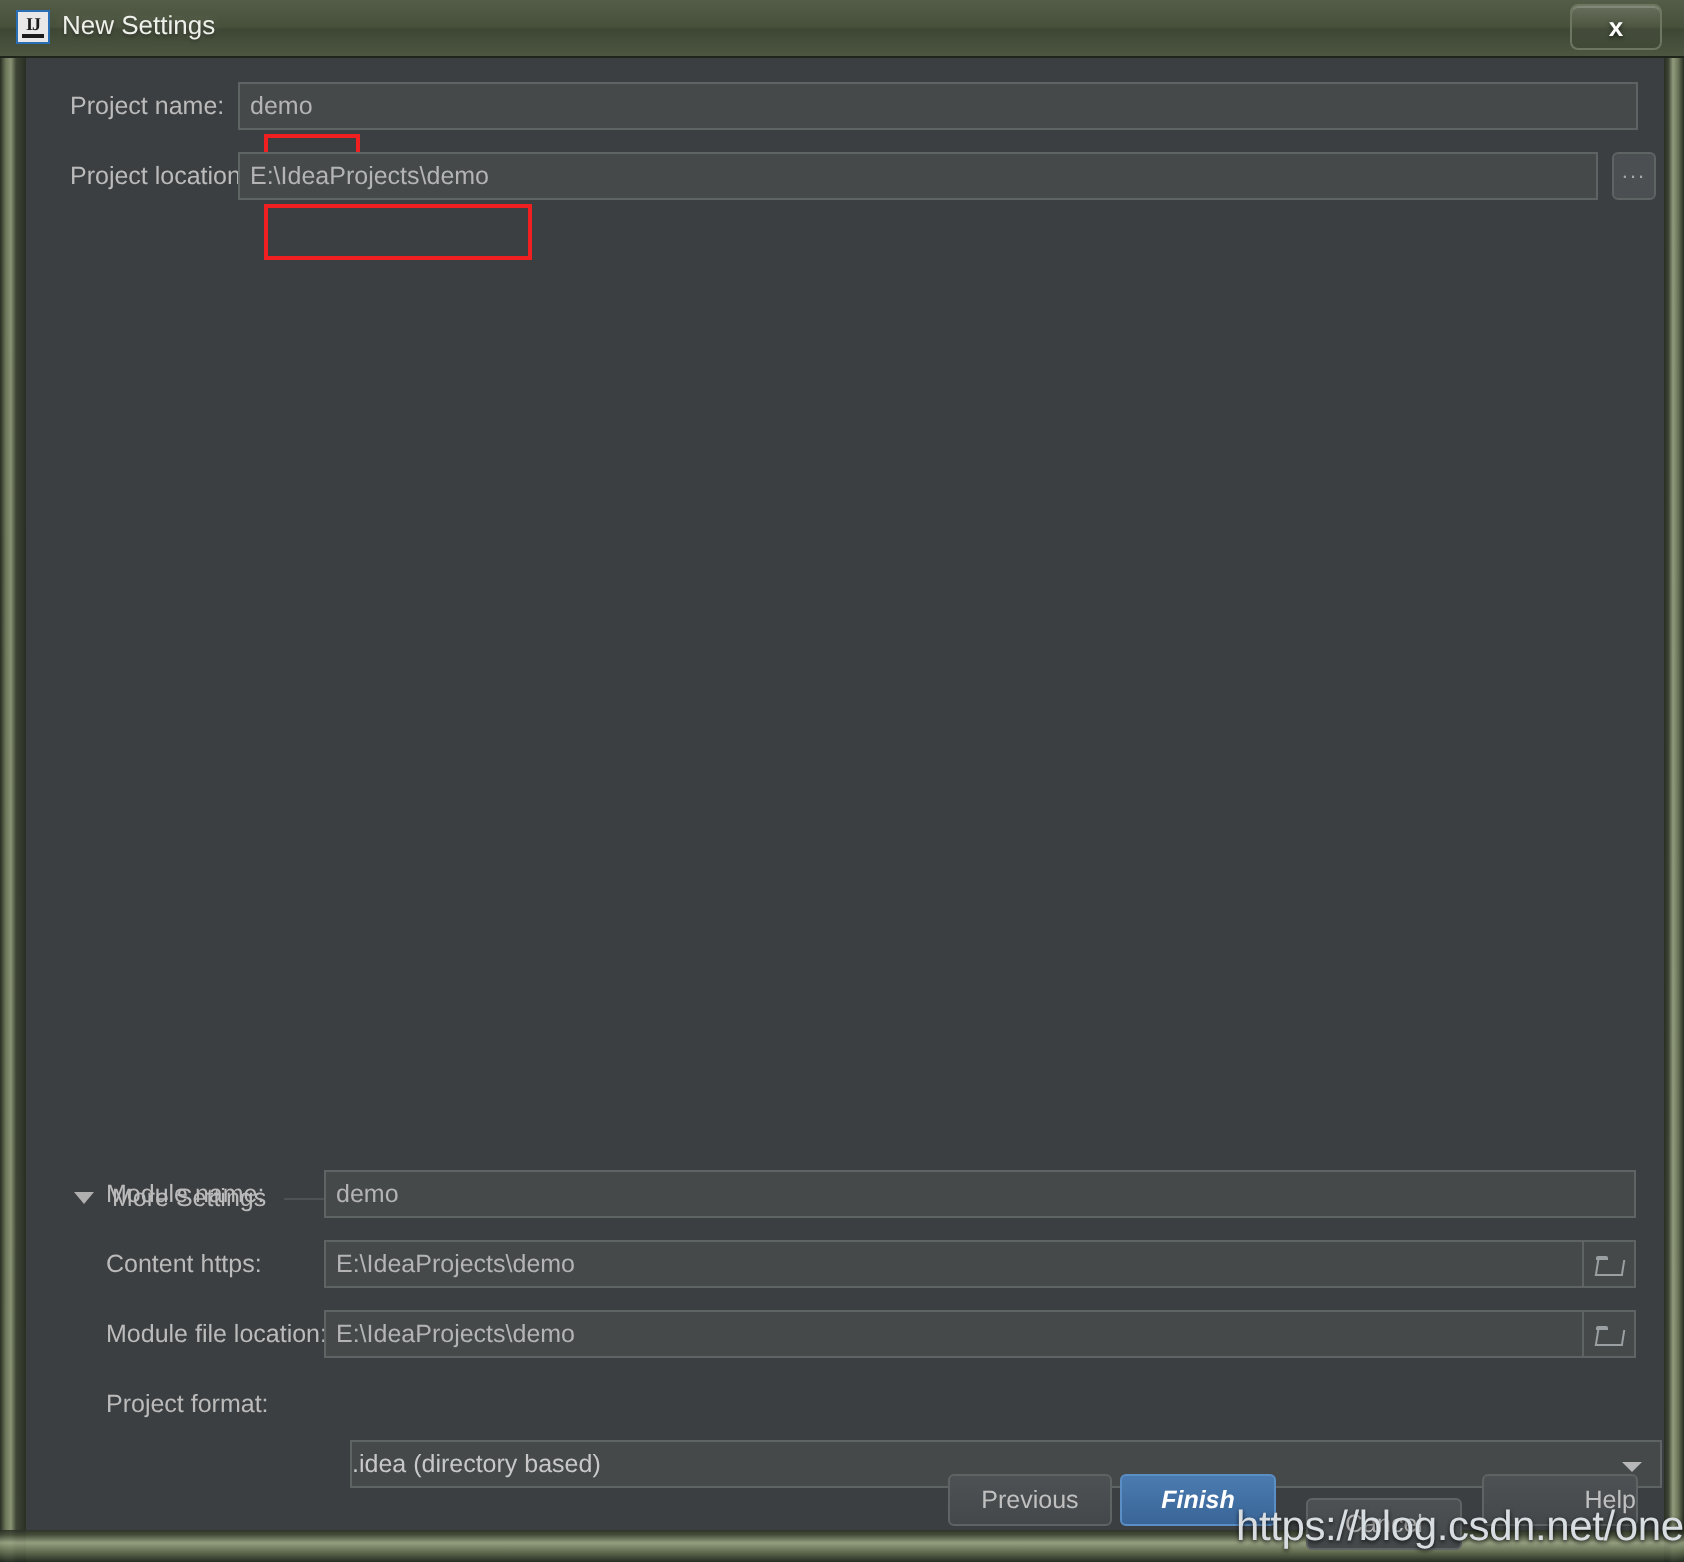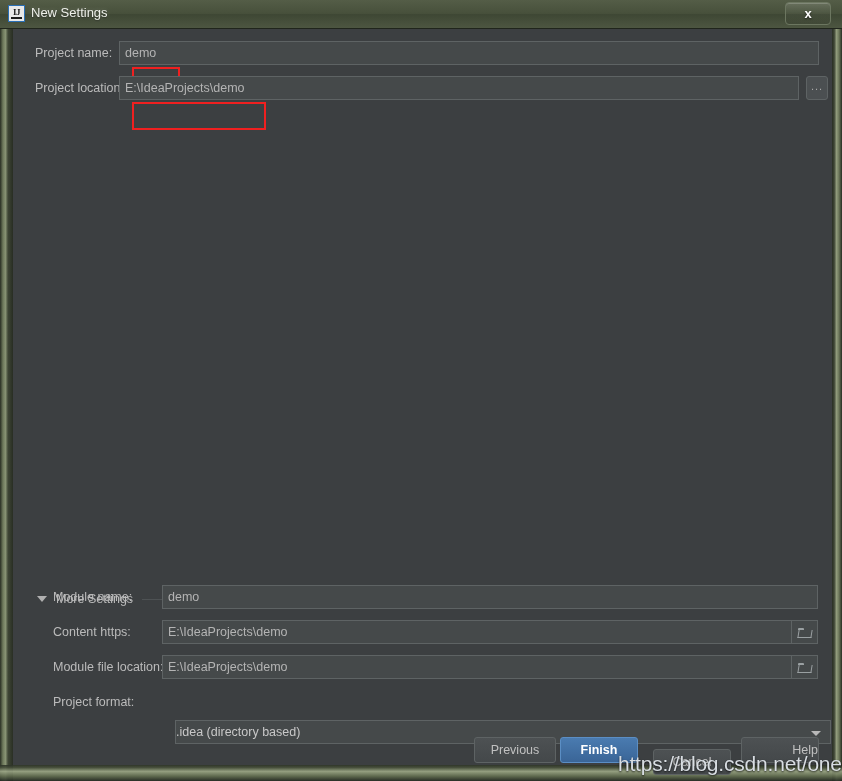--- a/index.html
+++ b/index.html
@@ -374,21 +374,21 @@
     </div>
     <div id="project-format-combo">
       <span>.idea (directory based)</span>
       <span id="project-format-arrow"></span>
     </div>
 
     <div id="footer">
       <div class="dialog-button" style="left:461px; top:0; width:82px;">
         <span>Previous</span>
       </div>
-      <div class="dialog-button primary" style="left:547px; top:0; width:78px;">
+      <div class="dialog-button primary" style="left:547px; top:0; width:78px;font-style:italic;">
         <span>Finish</span>
       </div>
       <div class="dialog-button" style="left:640px; top:0; width:78px;margin-top:12px;">
         <span>Cancel</span>
       </div>
       <div class="dialog-button" style="left:728px; top:0; width:78px;justify-content:flex-end;">
         <span>Help</span>
       </div>
     </div>
 

